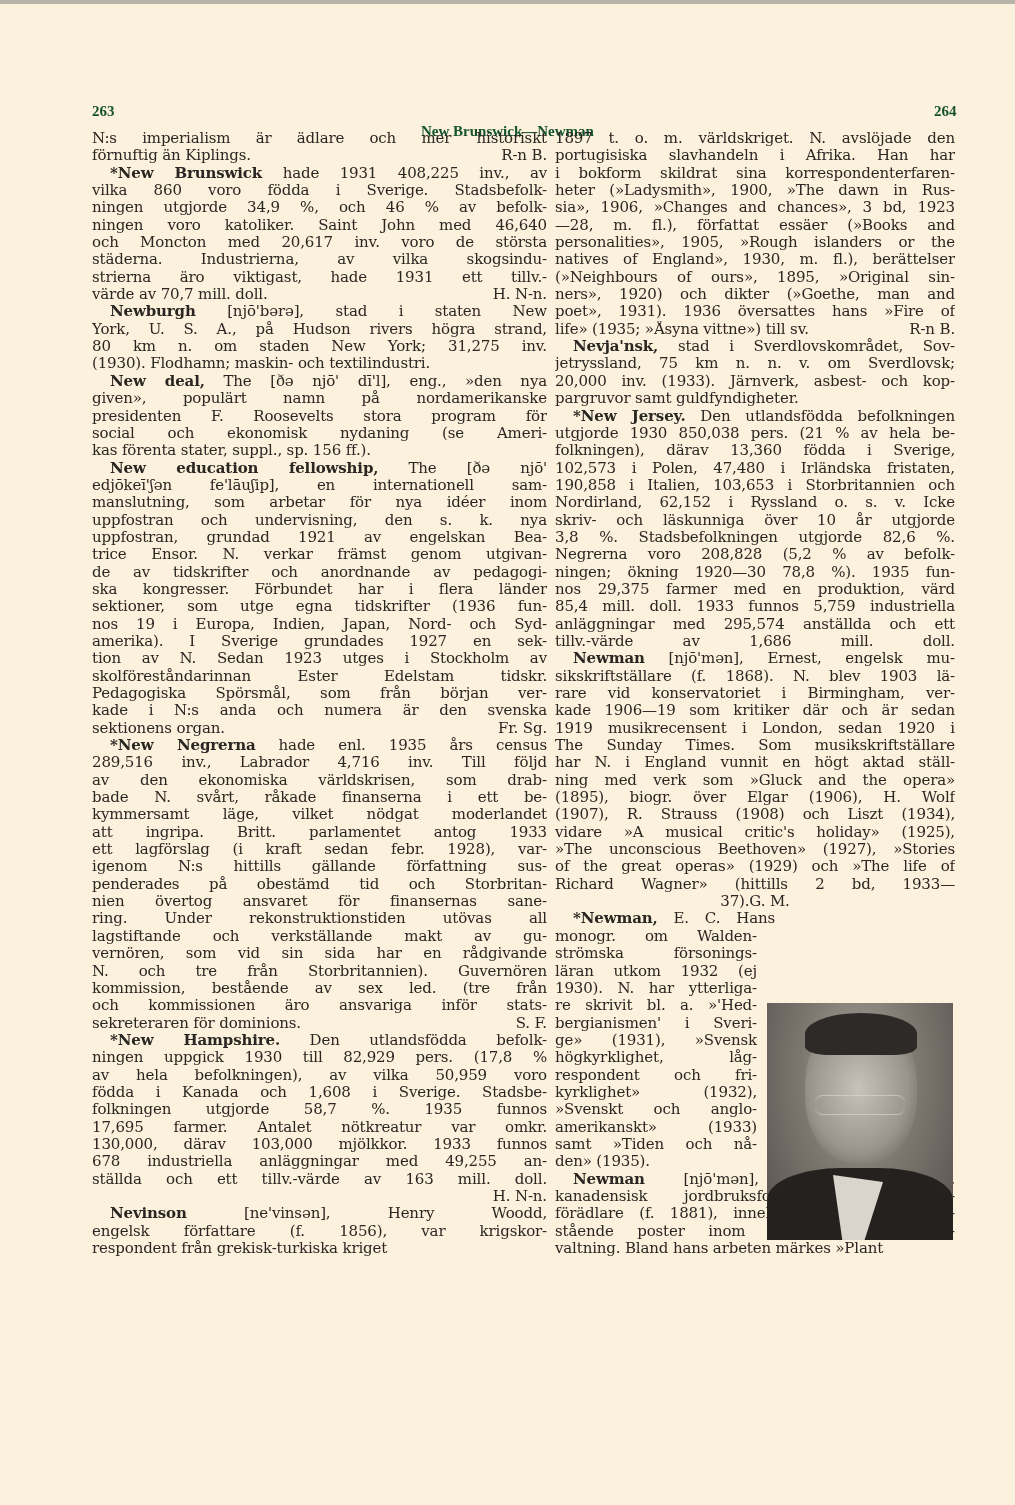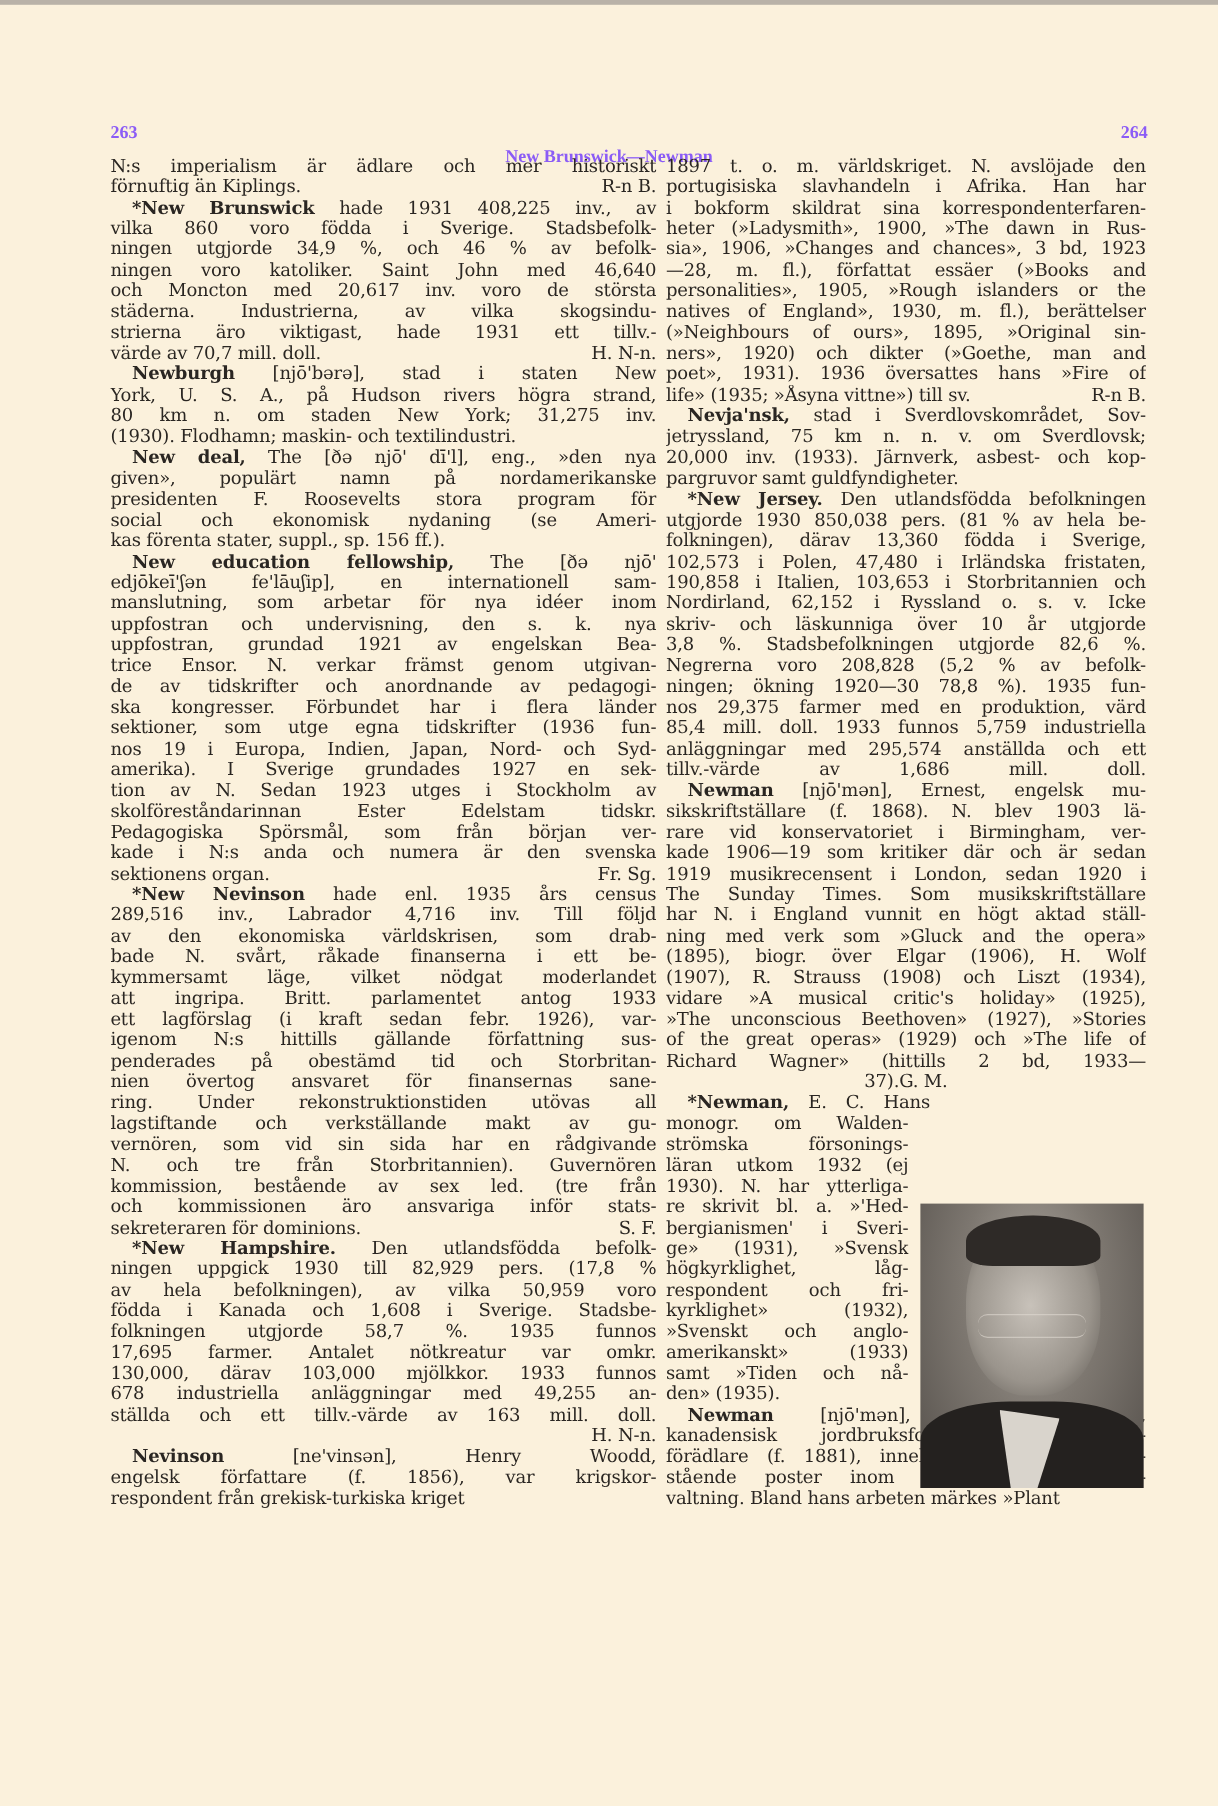--- a/index.html
+++ b/index.html
@@ -5,21 +5,21 @@
   html, body { margin: 0; padding: 0; }
   body {
     width: 1015px; height: 1505px; overflow: hidden;
     background: #fbf1dc;
     font-family: "DejaVu Serif", "Liberation Serif", serif;
     color: #2a2622;
     position: relative;
   }
   .topedge { position: absolute; left: 0; top: 0; width: 1015px; height: 4px; background: #b9b2a8; }
   .header { position: absolute; top: 103px; left: 0; width: 1015px; height: 20px;
-    font-family: "Liberation Serif", serif; font-weight: bold; font-size: 15px; color: #8b5cf6; }
+    font-family: "Liberation Serif", serif; font-weight: bold; font-size: 15px; color: #14532d; }
   .header .pl { position: absolute; left: 92px; }
   .header .pc { position: absolute; left: 0; width: 1015px; text-align: center; margin-top: 20px; }
   .header .pr { position: absolute; left: 934px; }
   .col { position: absolute; top: 130px; }
   .col.left { left: 92px; width: 455px; }
   .col.right { left: 555px; width: 400px; }
   .ln {
     height: 17.35px; line-height: 17.35px; font-size: 15px;
     white-space: nowrap; overflow: hidden;
     text-align: justify; text-align-last: justify;
@@ -95,27 +95,27 @@
     <div class="ln">nos 19 i Europa, Indien, Japan, Nord- och Syd-</div>
     <div class="ln">amerika). I Sverige grundades 1927 en sek-</div>
     <div class="ln">tion av N. Sedan 1923 utges i Stockholm av</div>
     <div class="ln">skolföreståndarinnan Ester Edelstam tidskr.</div>
     <div class="ln">Pedagogiska Spörsmål, som från början ver-</div>
     <div class="ln">kade i N:s anda och numera är den svenska</div>
     <div class="ln" style="display: flex; justify-content: space-between;">
       <span>sektionens organ.</span>
       <span>Fr. Sg.</span>
     </div>
-    <div class="ln ind"><b>*New Nevinson</b> hade enl. 1935 års census</div>
+    <div class="ln ind"><b>*New Negrerna</b> hade enl. 1935 års census</div>
     <div class="ln">289,516 inv., Labrador 4,716 inv. Till följd</div>
     <div class="ln">av den ekonomiska världskrisen, som drab-</div>
     <div class="ln">bade N. svårt, råkade finanserna i ett be-</div>
     <div class="ln">kymmersamt läge, vilket nödgat moderlandet</div>
     <div class="ln">att ingripa. Britt. parlamentet antog 1933</div>
-    <div class="ln">ett lagförslag (i kraft sedan febr. 1926), var-</div>
+    <div class="ln">ett lagförslag (i kraft sedan febr. 1928), var-</div>
     <div class="ln">igenom N:s hittills gällande författning sus-</div>
     <div class="ln">penderades på obestämd tid och Storbritan-</div>
     <div class="ln">nien övertog ansvaret för finansernas sane-</div>
     <div class="ln">ring. Under rekonstruktionstiden utövas all</div>
     <div class="ln">lagstiftande och verkställande makt av gu-</div>
     <div class="ln">vernören, som vid sin sida har en rådgivande</div>
     <div class="ln">N. och tre från Storbritannien). Guvernören</div>
     <div class="ln">kommission, bestående av sex led. (tre från</div>
     <div class="ln">och kommissionen äro ansvariga inför stats-</div>
     <div class="ln" style="display: flex; justify-content: space-between;">
@@ -150,21 +150,21 @@
     <div class="ln">poet», 1931). 1936 översattes hans »Fire of</div>
     <div class="ln" style="display: flex; justify-content: space-between; gap: 44px;">
       <span>life» (1935; »Åsyna vittne») till sv.</span>
       <span>R-n B.</span>
     </div>
     <div class="ln ind"><b>Nevja'nsk,</b> stad i Sverdlovskområdet, Sov-</div>
     <div class="ln">jetryssland, 75 km n. n. v. om Sverdlovsk;</div>
     <div class="ln">20,000 inv. (1933). Järnverk, asbest- och kop-</div>
     <div class="ln last">pargruvor samt guldfyndigheter.</div>
     <div class="ln ind"><b>*New Jersey.</b> Den utlandsfödda befolkningen</div>
-    <div class="ln">utgjorde 1930 850,038 pers. (81 % av hela be-</div>
+    <div class="ln">utgjorde 1930 850,038 pers. (21 % av hela be-</div>
     <div class="ln">folkningen), därav 13,360 födda i Sverige,</div>
     <div class="ln">102,573 i Polen, 47,480 i Irländska fristaten,</div>
     <div class="ln">190,858 i Italien, 103,653 i Storbritannien och</div>
     <div class="ln">Nordirland, 62,152 i Ryssland o. s. v. Icke</div>
     <div class="ln">skriv- och läskunniga över 10 år utgjorde</div>
     <div class="ln">3,8 %. Stadsbefolkningen utgjorde 82,6 %.</div>
     <div class="ln">Negrerna voro 208,828 (5,2 % av befolk-</div>
     <div class="ln">ningen; ökning 1920—30 78,8 %). 1935 fun-</div>
     <div class="ln">nos 29,375 farmer med en produktion, värd</div>
     <div class="ln">85,4 mill. doll. 1933 funnos 5,759 industriella</div>

